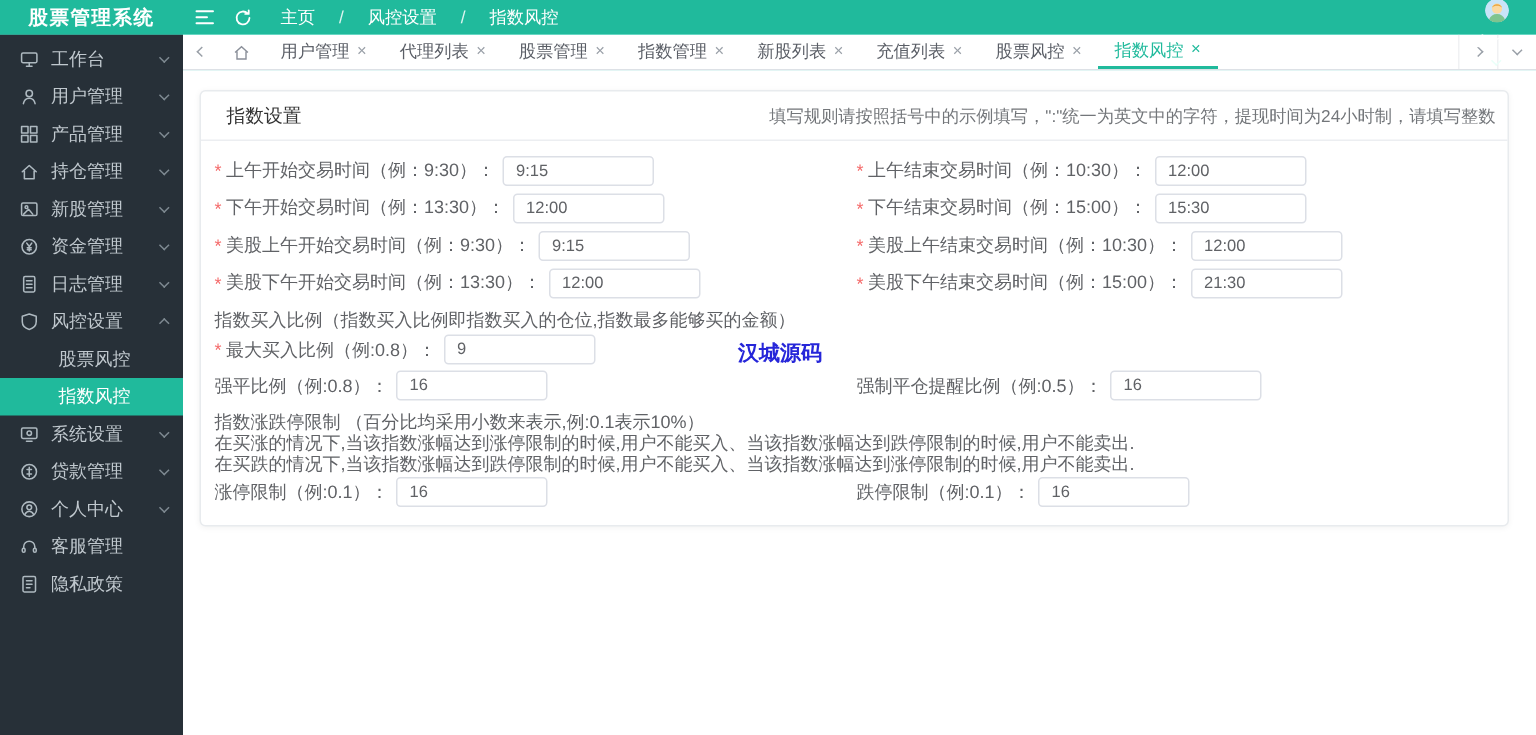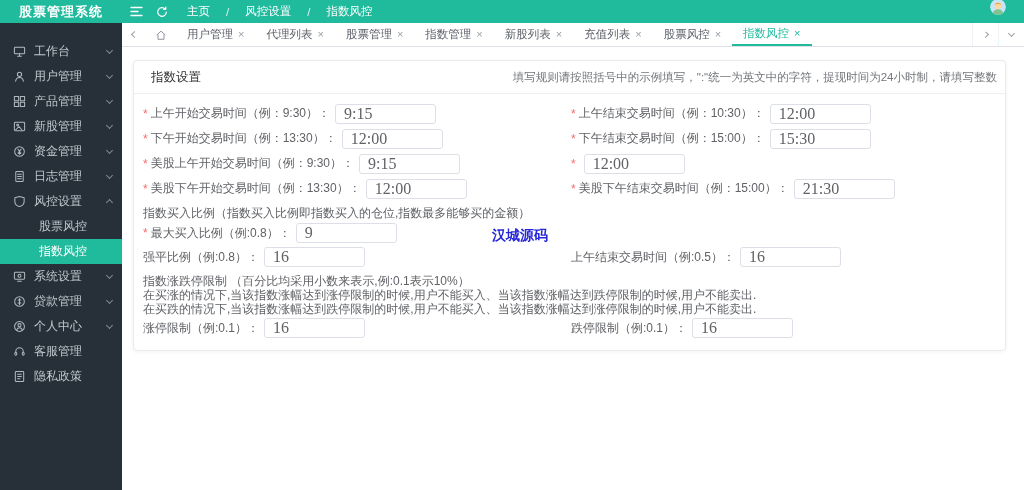--- a/index.html
+++ b/index.html
@@ -13,21 +13,21 @@
   .tb-left { display:flex; align-items:center; gap:13px; padding-left:8px; }
   .tb-icon { display:flex; align-items:center; cursor:pointer; }
   .breadcrumb { display:flex; align-items:center; gap:16px; font-size:11.5px; margin-left:6px; }
   .breadcrumb .sep { opacity:.85; }
   .tb-right { margin-left:auto; display:flex; align-items:center; gap:7px; padding-right:12px;flex-direction:column; }
   .avatar { width:16px; height:16px; border-radius:50%; overflow:hidden; display:block; }
   .username { font-size:11.5px; }
   .caret-down { width:5px; height:5px; border-right:1px solid #eafff9; border-bottom:1px solid #eafff9; transform:rotate(45deg); margin-top:-3px; }
 
   
-  .sidebar { position:absolute; top:23px; left:0; bottom:0; width:122px; background:#273038; padding-top:16px; }
+  .sidebar { position:absolute; top:23px; left:0; bottom:0; width:122px; background:#273038; padding-top:4px; }
   .menu-item { height:25px; display:flex; align-items:center; padding:0 10px 0 13px; color:#c0c8ce; font-size:12px; cursor:pointer; white-space:nowrap; }
   .menu-item .mi-icon { width:13px; height:13px; margin-right:8px; flex:none; display:flex; align-items:center; }
   .menu-item .mi-label { flex:1; overflow:hidden; }
   .chev { width:5px; height:5px; border-right:1px solid #7f8a92; border-bottom:1px solid #7f8a92; flex:none; }
   .chev.down { transform:rotate(45deg); margin-top:-2px; }
   .chev.up { transform:rotate(-135deg); margin-top:2px; }
   .sub-item { height:25px; display:flex; align-items:center; padding-left:39px; color:#c0c8ce; font-size:12px; cursor:pointer; }
   .sub-item.active { background:#20ba9c; color:#fff; }
   .mi-icon svg { stroke:#aeb9c0; fill:none; stroke-width:1.1; stroke-linecap:round; stroke-linejoin:round; }
 
@@ -54,21 +54,21 @@
   .card-title { font-size:12.5px; color:#333; }
   .card-hint { font-size:11.5px; color:#73767a; }
   .card-body { position:relative; padding:7px 9px 10px 9px; }
 
   .frow { display:flex; align-items:center; height:25px; }
   .frow.tall { height:24px; }
   .fcell { display:flex; align-items:center; font-size:12px; color:#606266; }
   .fcell.l { width:428px; flex:none; }
   .fcell.r { flex:1; }
   .star { color:#f56c6c; margin-right:3px; font-size:12px; }
-  .fi { width:101px; height:20px; border:1px solid #dcdfe6; border-radius:3px; padding:0 8px; font-size:16px; color:#606266; margin-left:5px; outline:none; font-family:Liberation Serif, serif; background:#fff; }
+  .fi { width:101px; height:20px; border:1px solid #dcdfe6; border-radius:3px; padding:0 8px; font-size:11px; color:#606266; margin-left:5px; outline:none; font-family:Liberation Sans, sans-serif; background:#fff; }
   .sect { font-size:12px; color:#606266; line-height:15px; margin-top:5px; }
   .desc { font-size:12px; color:#606266; line-height:13.5px; }
   .watermark { position:absolute; left:358px; top:133px; font-size:14px; font-weight:bold; color:#2626d9; }
 </style>
 </head>
 <body>
 
 <div class="app">
 
   <header class="topbar">
@@ -140,20 +140,29 @@
             <rect x="1.5" y="7.9" width="4.6" height="4.6"></rect>
             <rect x="7.9" y="7.9" width="4.6" height="4.6"></rect>
           </svg>
         </span>
       <span class="mi-label">产品管理</span>
       <span class="chev down"></span>
     </div>
     <div class="menu-item">
       <span class="mi-icon">
           <svg width="13" height="13" viewBox="0 0 14 14">
+            <path d="M2 7 7 2.5 12 7M3.5 6.2V12h7V6.2"></path>
+          </svg>
+        </span>
+      <span class="mi-label">持仓管理</span>
+      <span class="chev down"></span>
+    </div>
+    <div class="menu-item">
+      <span class="mi-icon">
+          <svg width="13" height="13" viewBox="0 0 14 14">
             <rect x="1.5" y="2.5" width="11" height="9" rx="1"></rect>
             <circle cx="5" cy="5.5" r="1"></circle>
             <path d="M3 10.5 6.5 7l3 3.5"></path>
           </svg>
         </span>
       <span class="mi-label">新股管理</span>
       <span class="chev down"></span>
     </div>
     <div class="menu-item">
       <span class="mi-icon">
@@ -327,20 +336,21 @@
           </div>
         </div>
         <div class="frow">
           <div class="fcell l">
             <span class="star">*</span>
             <span class="flabel">美股上午开始交易时间（例：9:30）：</span>
             <input class="fi" type="text" value="9:15" style="">
           </div>
           <div class="fcell r">
             <span class="star">*</span>
+            <span class="flabel">美股上午结束交易时间（例：10:30）：</span>
             <input class="fi" type="text" value="12:00" style="">
           </div>
         </div>
         <div class="frow">
           <div class="fcell l">
             <span class="star">*</span>
             <span class="flabel">美股下午开始交易时间（例：13:30）：</span>
             <input class="fi" type="text" value="12:00" style="">
           </div>
           <div class="fcell r">
@@ -360,21 +370,21 @@
         </div>
 
         <span class="watermark">汉城源码</span>
 
         <div class="frow tall">
           <div class="fcell l">
             <span class="flabel">强平比例（例:0.8）：</span>
             <input class="fi" type="text" value="16" style="">
           </div>
           <div class="fcell r">
-            <span class="flabel">上午结束交易时间（例:0.5）：</span>
+            <span class="flabel">强制平仓提醒比例（例:0.5）：</span>
             <input class="fi" type="text" value="16" style="">
           </div>
         </div>
 
         <div class="sect">指数涨跌停限制 （百分比均采用小数来表示,例:0.1表示10%）</div>
         <div class="desc">在买涨的情况下,当该指数涨幅达到涨停限制的时候,用户不能买入、当该指数涨幅达到跌停限制的时候,用户不能卖出.</div>
         <div class="desc">在买跌的情况下,当该指数涨幅达到跌停限制的时候,用户不能买入、当该指数涨幅达到涨停限制的时候,用户不能卖出.</div>
         <div class="frow tall">
           <div class="fcell l">
             <span class="flabel">涨停限制（例:0.1）：</span>

